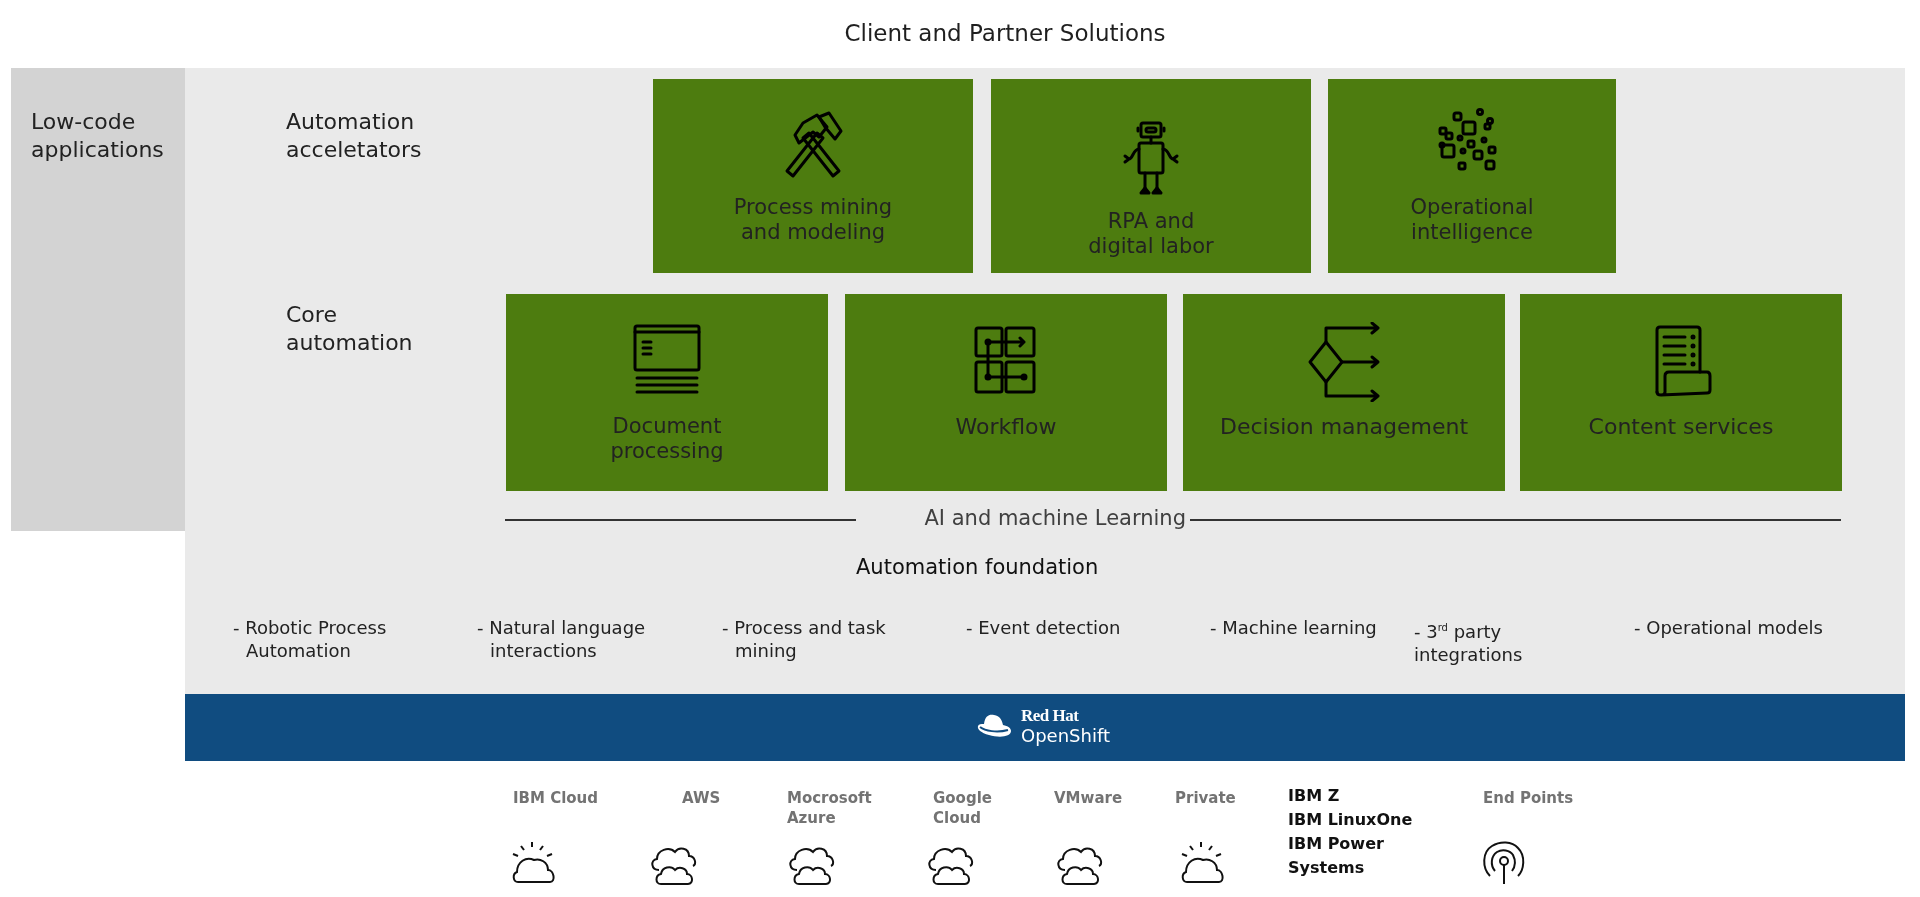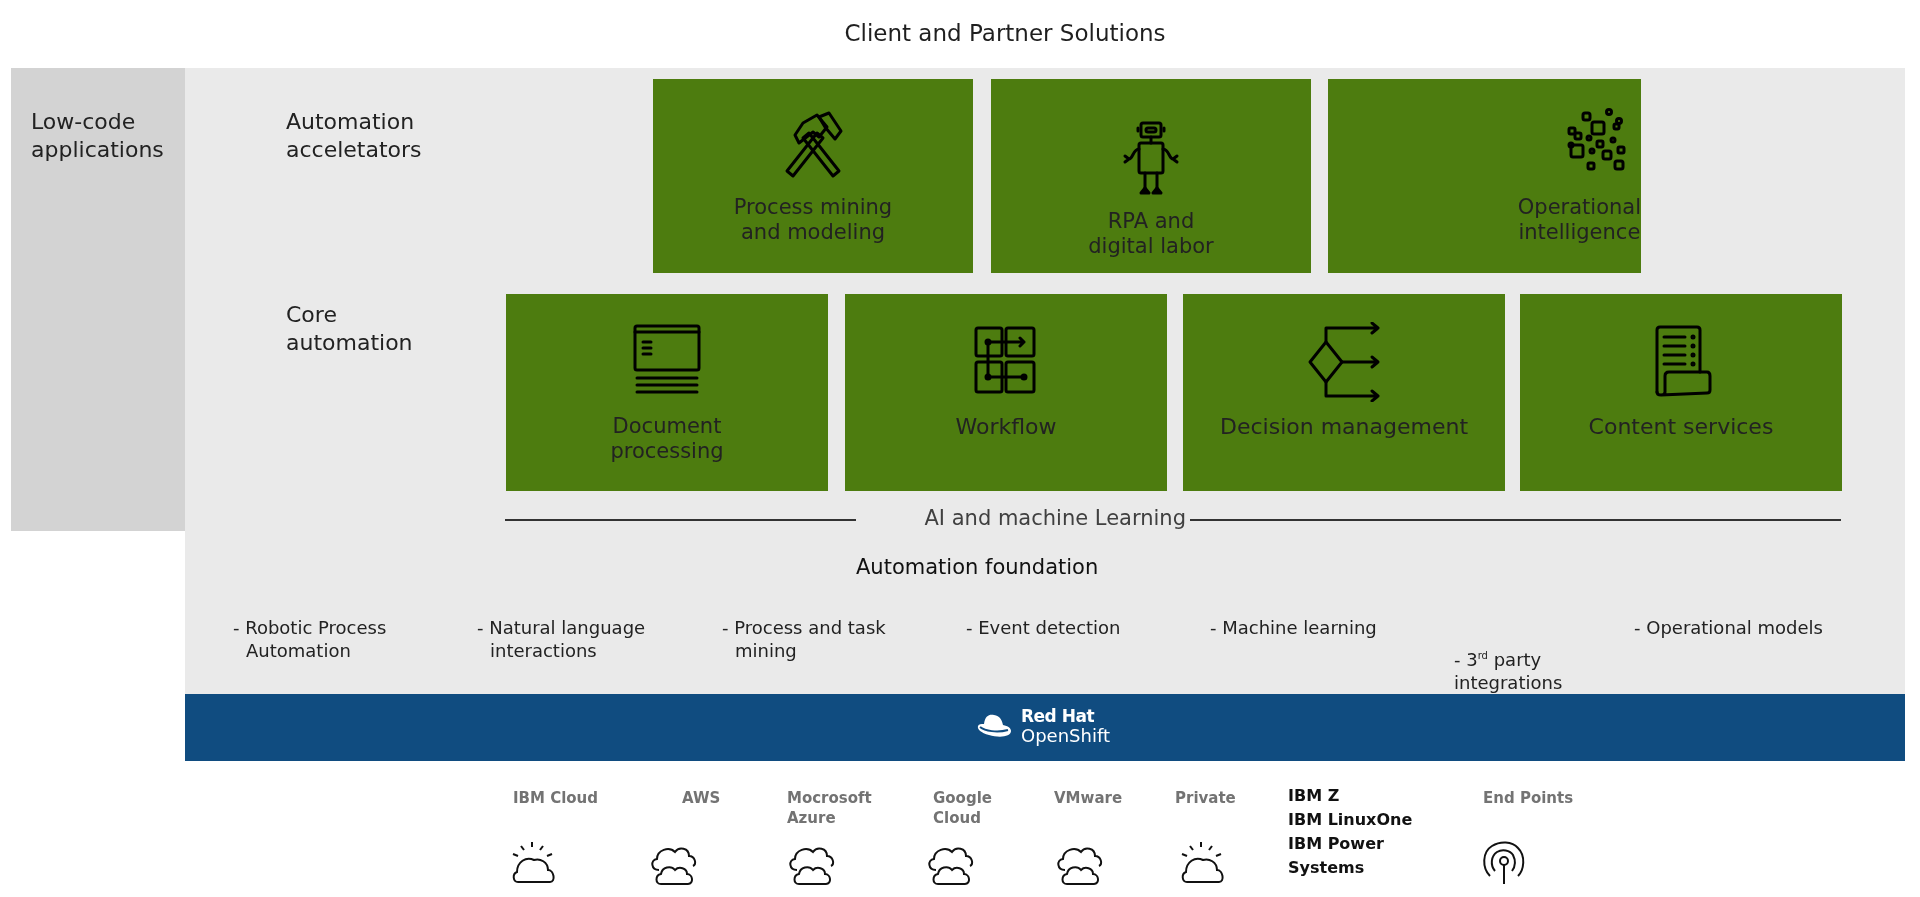--- a/index.html
+++ b/index.html
@@ -23,21 +23,21 @@
   .box.core .label.single { font-size:22px; }
   .hline { position:absolute; height:2px; background:#333; top:519px; }
   #ai-label { left:856px; width:330px; top:506px; text-align:right; font-size:21px; color:#404040; }
   #foundation-label { left:856px; width:330px; top:555px; text-align:left; font-size:21px; color:#111; }
   .fitem { position:absolute; top:616px; font-size:18px; line-height:23px; color:#222; }
   .fitem .cont { padding-left:13px; display:block; }
   .fitem sup { font-size:10px; }
   #blue-bar { left:185px; top:694px; width:1720px; height:67px; background:#104c80; }
   #logo { left:975px; top:706px; display:flex; align-items:center; }
   #logo .text { margin-left:8px; color:#fff; line-height:20px; }
-  #logo .brand { font-weight:bold; font-size:17px; letter-spacing:-0.5px; }
+  #logo .brand { font-weight:bold; font-size:17px; letter-spacing:-0.5px;font-family:Liberation Serif, serif; }
   #logo .product { font-size:18px; }
   .plat { position:absolute; top:788px; font-size:15px; line-height:20px; font-weight:bold; color:#737373; }
   .plat-list { position:absolute; top:784px; left:1288px; font-size:16px; line-height:24px; color:#111; font-weight:bold; }
   .plat-icon { position:absolute; top:838px; width:54px; height:50px; }
 </style>
 </head>
 <body>
 
 <div id="title" class="abs">Client and Partner Solutions</div>
 
@@ -83,21 +83,21 @@
     <line x1="34" y1="54" x2="34" y2="70"></line>
       <line x1="46" y1="54" x2="46" y2="70"></line>
     <path d="M30 74 L34 69 L38 74 Z" fill="#000"></path>
       <path d="M42 74 L46 69 L50 74 Z" fill="#000"></path>
   </svg>
   <div class="label">
     <div>RPA and</div>
     <div>digital labor</div>
   </div>
 </div>
-<div class="box top" style="left:1328px; width:313px;align-items:flex-end;">
+<div class="box top" style="left:1328px; width:288px;">
   <svg class="icon" viewBox="0 0 80 80" fill="none" stroke="#000" stroke-width="3" stroke-linejoin="round">
     <rect x="22" y="8" width="7" height="7" rx="2"></rect>
     <rect x="31" y="17" width="12" height="12" rx="2"></rect>
     <circle cx="48" cy="7" r="2.5"></circle>
     <rect x="53" y="19" width="5" height="5" rx="1.5"></rect>
       <circle cx="58" cy="16" r="2.5"></circle>
     <rect x="8" y="23" width="6" height="6" rx="1.5"></rect>
       <rect x="14" y="28" width="6" height="6" rx="1.5"></rect>
     <circle cx="28" cy="33" r="2"></circle>
     <rect x="10" y="40" width="12" height="12" rx="2"></rect>
@@ -194,21 +194,21 @@
 <div class="fitem" style="left:722px;">
   <span>- Process and task</span>
   <span class="cont">mining</span>
 </div>
 <div class="fitem" style="left:966px;">
   <span>- Event detection</span>
 </div>
 <div class="fitem" style="left:1210px;">
   <span>- Machine learning</span>
 </div>
-<div class="fitem" style="left:1454px;margin-top:28px;">
+<div class="fitem" style="left:1414px;">
   <span><span>- 3</span><sup>rd</sup><span> party</span></span>
   <span class="cont" style="padding-left:0">integrations</span>
 </div>
 <div class="fitem" style="left:1634px;">
   <span>- Operational models</span>
 </div>
 
 <div id="blue-bar" class="abs"></div>
 <div id="logo" class="abs">
   <svg width="38" height="28" viewBox="0 0 38 28">

